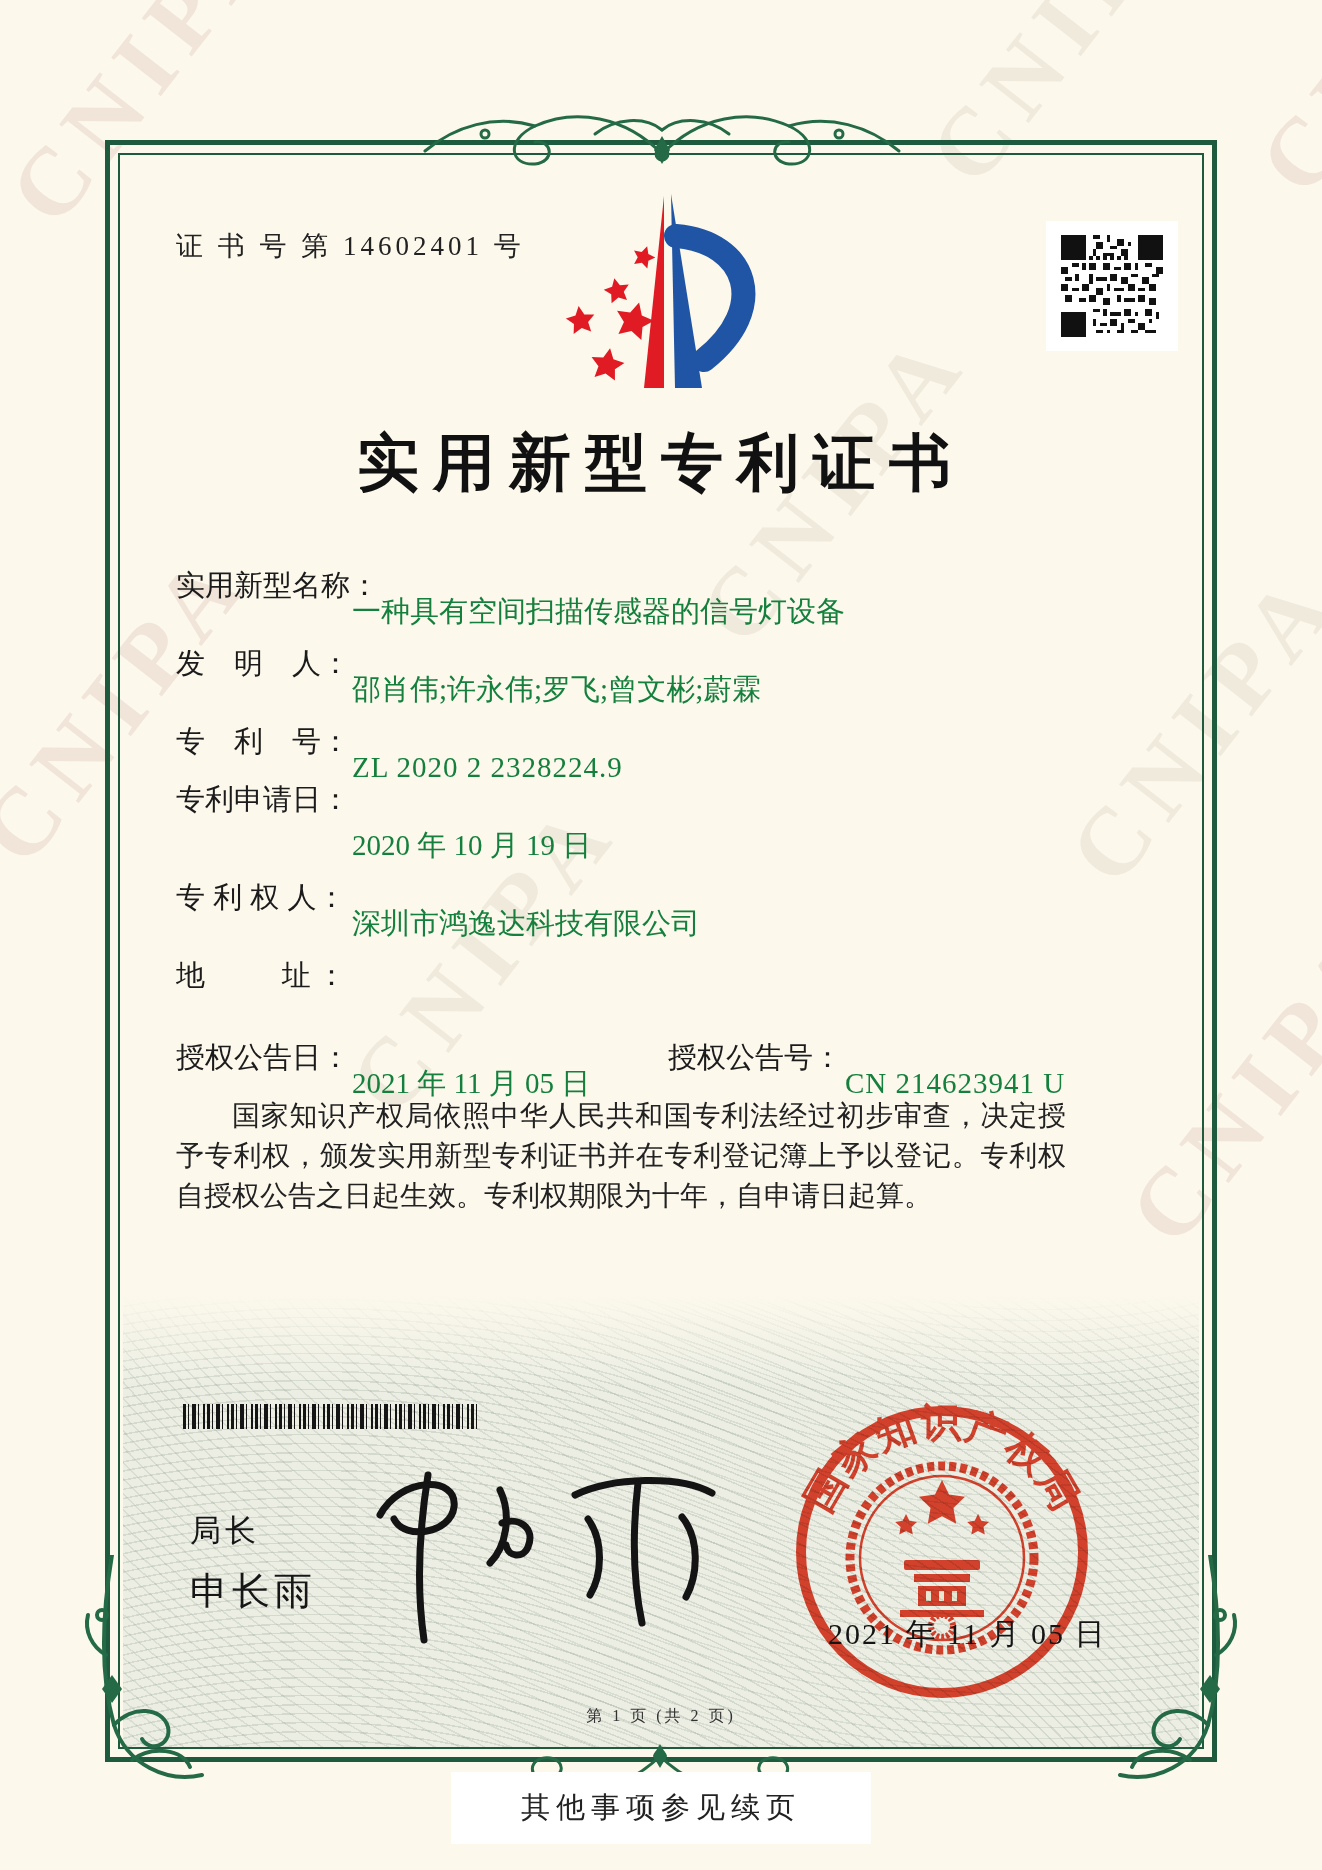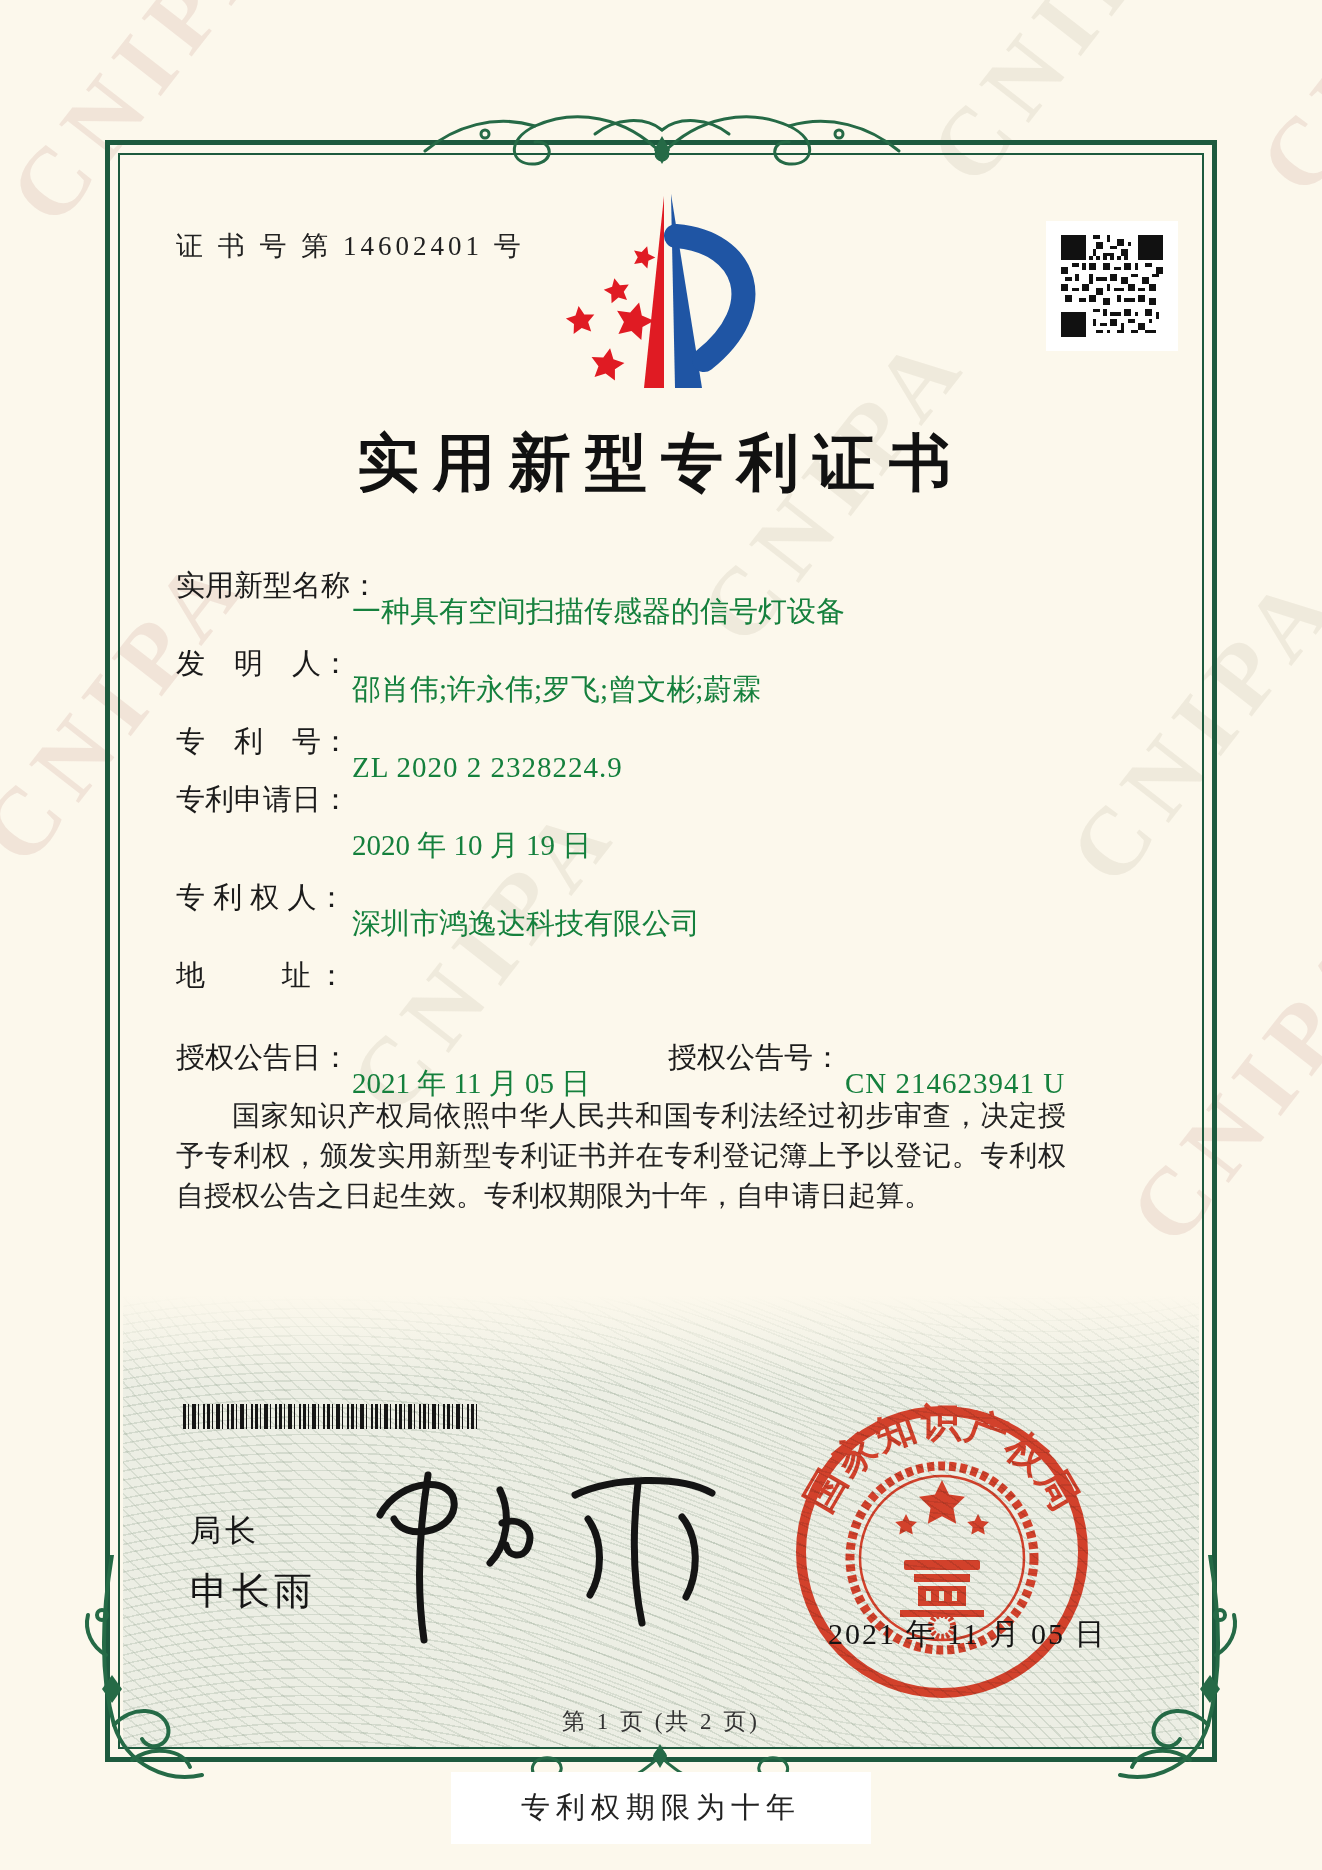--- a/index.html
+++ b/index.html
@@ -89,21 +89,21 @@
   .signature { position:absolute; left:350px; top:1435px; }
   
   .seal { position:absolute; left:792px; top:1402px; mix-blend-mode:multiply; opacity:.95; }
   .seal-date {
     position:absolute; left:828px; top:1614px; font-size:30px; letter-spacing:2px;
     color:#141414; z-index:5;
   }
   
   .page-info {
     position:absolute; left:0; top:1706px; width:1322px; text-align:center;
-    font-size:23px; color:#333; letter-spacing:3px; z-index:4;
+    font-size:16px; color:#333; letter-spacing:3px; z-index:4;
   }
   .footer-strip {
     position:absolute; left:50%; transform:translateX(-50%); top:1772px;
     background:#ffffff; padding:16px 70px; z-index:6;
   }
   .footer-note { font-size:29px; letter-spacing:6px; color:#222; }
 </style>
 </head>
 <body>
 
@@ -339,16 +339,16 @@
       <rect x="134" y="189" width="5" height="10" fill="#fcf8ec"></rect>
       <rect x="147" y="189" width="5" height="10" fill="#fcf8ec"></rect>
       <rect x="160" y="189" width="5" height="10" fill="#fcf8ec"></rect>
     </g>
     <circle cx="150" cy="224" r="11" fill="none" stroke="#e23b25" stroke-width="6" stroke-dasharray="3 2"></circle>
   </svg>
   <div class="seal-date">2021 年 11 月 05 日</div>
 
   <div class="page-info">第 1 页 (共 2 页)</div>
   <div class="footer-strip">
-    <span class="footer-note">专利权期限为十年</span>
+    <span class="footer-note">其他事项参见续页</span>
   </div>
 
 </div>
 
 </body></html>

